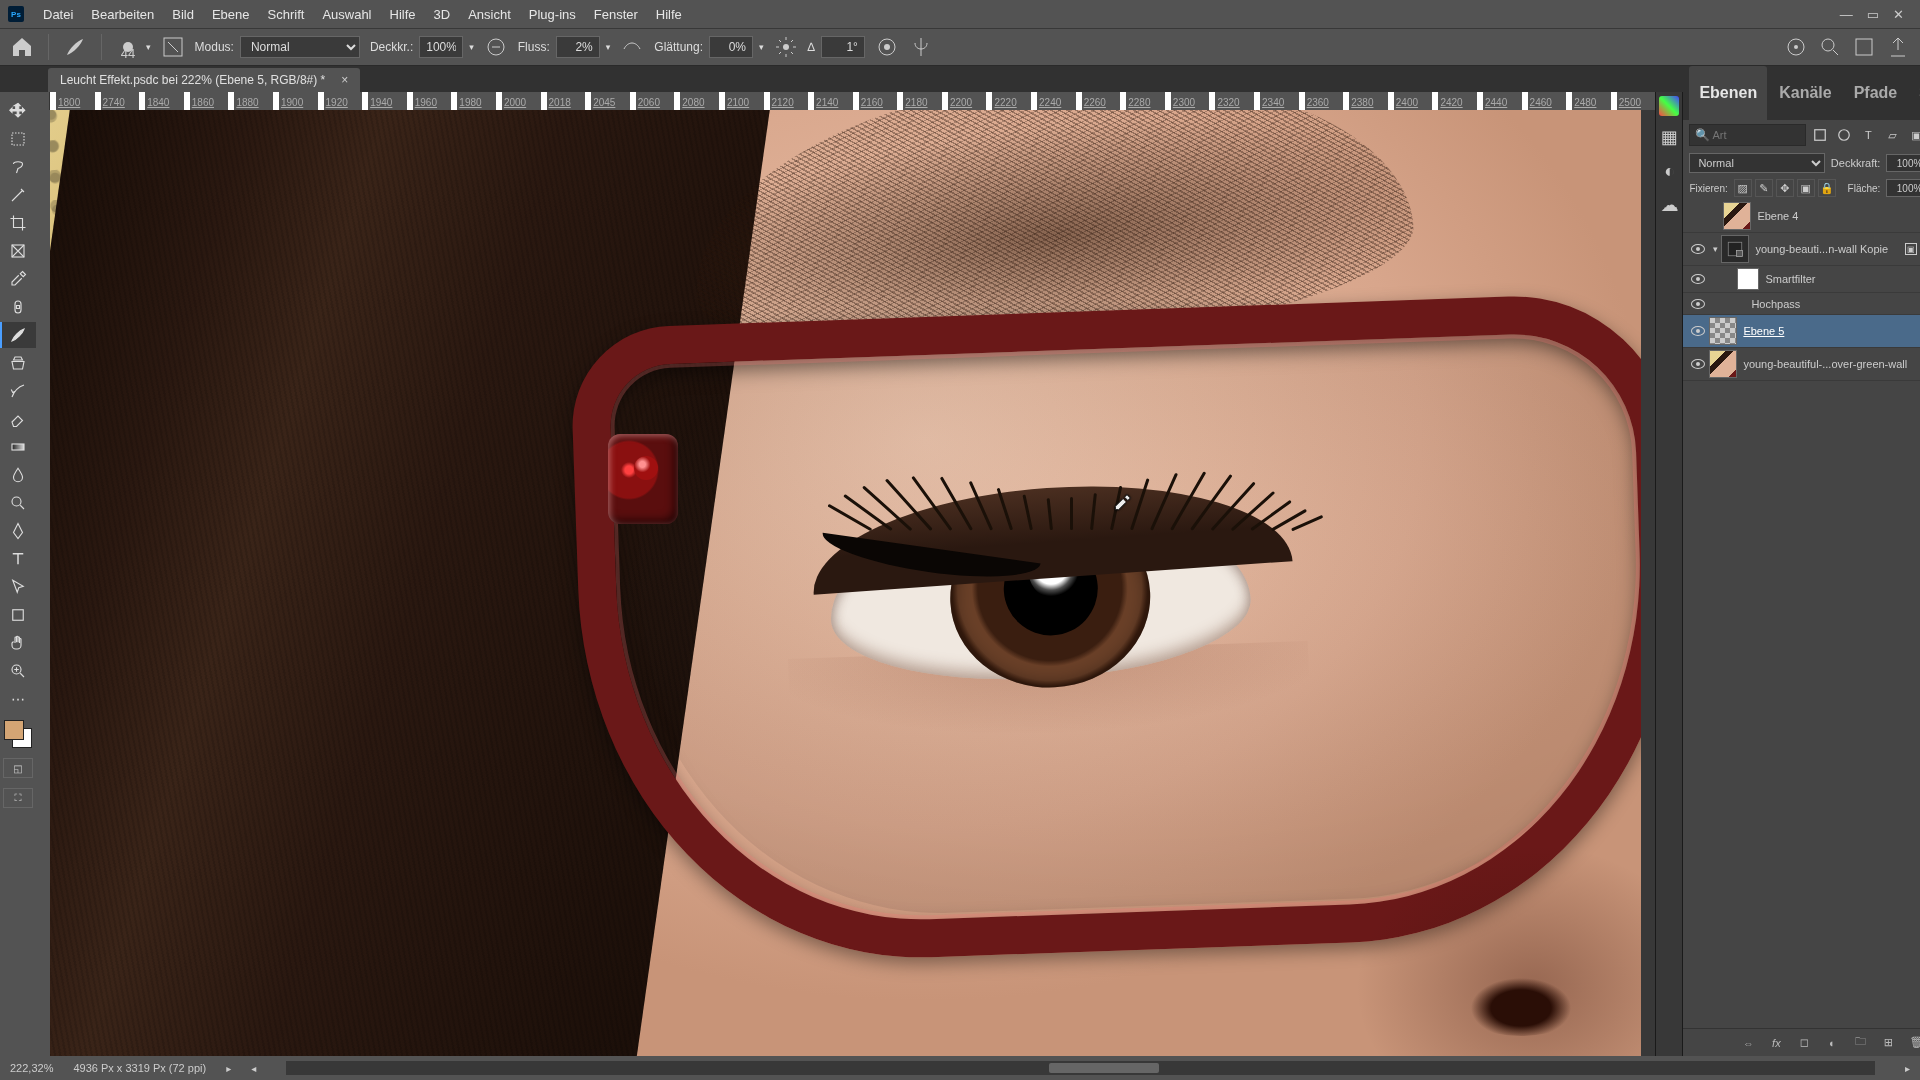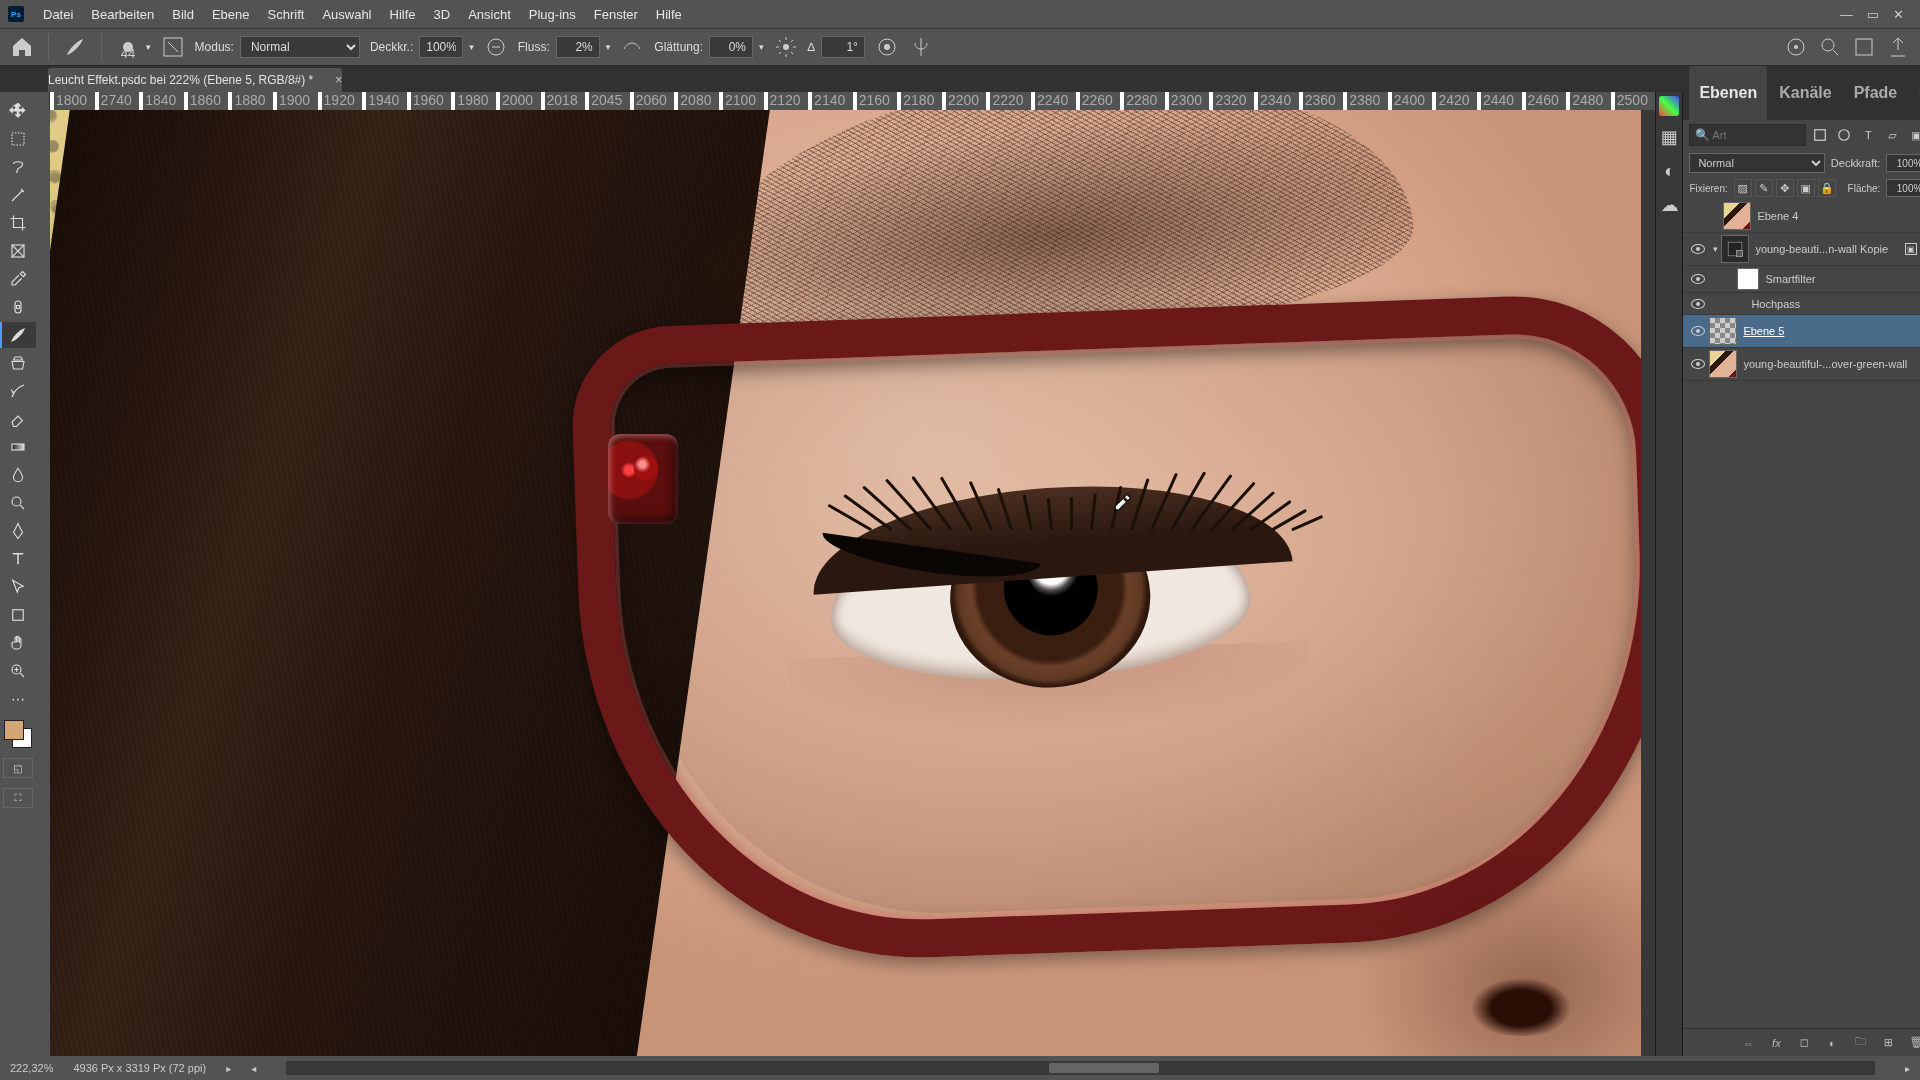--- a/index.html
+++ b/index.html
@@ -16,39 +16,39 @@
 .opt-group { display:flex; align-items:center; gap:6px; }
 .opt-input { background:#3a3a3a; border:1px solid #666; height:22px; padding:0 6px; color:#ddd; font-size:12px; }
 .opt-select { width:120px; }
 .opt-small { width:44px; text-align:right; }
 .opt-icon { width:24px; height:24px; display:flex; align-items:center; justify-content:center; color:#ccc; }
 .sep { width:1px; height:26px; background:#666; margin:0 4px; }
 .spacer { flex:1; }
 
 
 .tab-bar { height:26px; background:#313131; display:flex; align-items:flex-end; padding-left:48px; }
-.doc-tab { background:#535353; height:24px; padding:0 0; display:flex; align-items:center; font-size:12px; color:#e0e0e0; border-radius:3px 3px 0 0; gap:22px; }
+.doc-tab { background:#535353; height:24px; padding:0 12px; display:flex; align-items:center; font-size:12px; color:#e0e0e0; border-radius:3px 3px 0 0; gap:16px; }
 .doc-tab .close { font-size:12px; color:#ccc; }
 
 
 .workspace { display:flex; height:calc(100% - 28px - 38px - 26px - 24px); }
 .left-tools { width:44px; background:#535353; display:flex; flex-direction:column; align-items:center; padding-top:6px; gap:2px; }
 .tool-slot { width:36px; height:26px; display:flex; align-items:center; justify-content:center; color:#ddd; position:relative; }
 .tool-slot.active { background:#3a3a3a; }
 .tool-slot.active::before { content:""; position:absolute; left:0; top:0; bottom:0; width:2px; background:#4a9eff; }
 .tool-slot svg { width:18px; height:18px; stroke:#ddd; fill:none; stroke-width:1.5; }
 .fgbg { width:28px; height:28px; position:relative; margin-top:6px; }
 .fgbg .fg { position:absolute; top:0; left:0; width:20px; height:20px; background:#d4a574; border:1px solid #222; }
 .fgbg .bg { position:absolute; bottom:0; right:0; width:20px; height:20px; background:#fff; border:1px solid #222; }
 .tool-misc { width:30px; height:20px; border:1px solid #666; margin-top:8px; display:flex; align-items:center; justify-content:center; font-size:10px; }
 
 .canvas-wrap { flex:1; display:flex; flex-direction:column; background:#2a2a2a; }
 .ruler-h { height:18px; background:#535353; position:relative; overflow:hidden; display:flex; padding-left:14px; }
 .ruler-h .corner { position:absolute; left:0; top:0; width:14px; height:18px; background:#535353; border-right:1px solid #333; }
-.ruler-tick { flex:0 0 44.6px; font-size:14px; color:#aaa; display:flex; align-items:flex-end; padding-bottom:2px; border-left:4px solid #ffffff; padding-left:2px; }
+.ruler-tick { flex:0 0 44.6px; font-size:10px; color:#aaa; display:flex; align-items:flex-end; padding-bottom:2px; border-left:6px solid #ffffff; padding-left:2px;text-decoration:underline; }
 .canvas-body { flex:1; display:flex; }
 .ruler-v { width:14px; background:#535353; }
 .canvas { flex:1; background:#282828; position:relative; overflow:hidden; }
 .scroll-v { width:14px; background:#383838; }
 
 
 .photo { position:absolute; inset:0; }
 .skin { position:absolute; inset:0; background:
   radial-gradient(ellipse 900px 700px at 55% 35%, #e8c0a8 0%, #e0b298 30%, #d8a68c 55%, #c89478 80%);
 }

